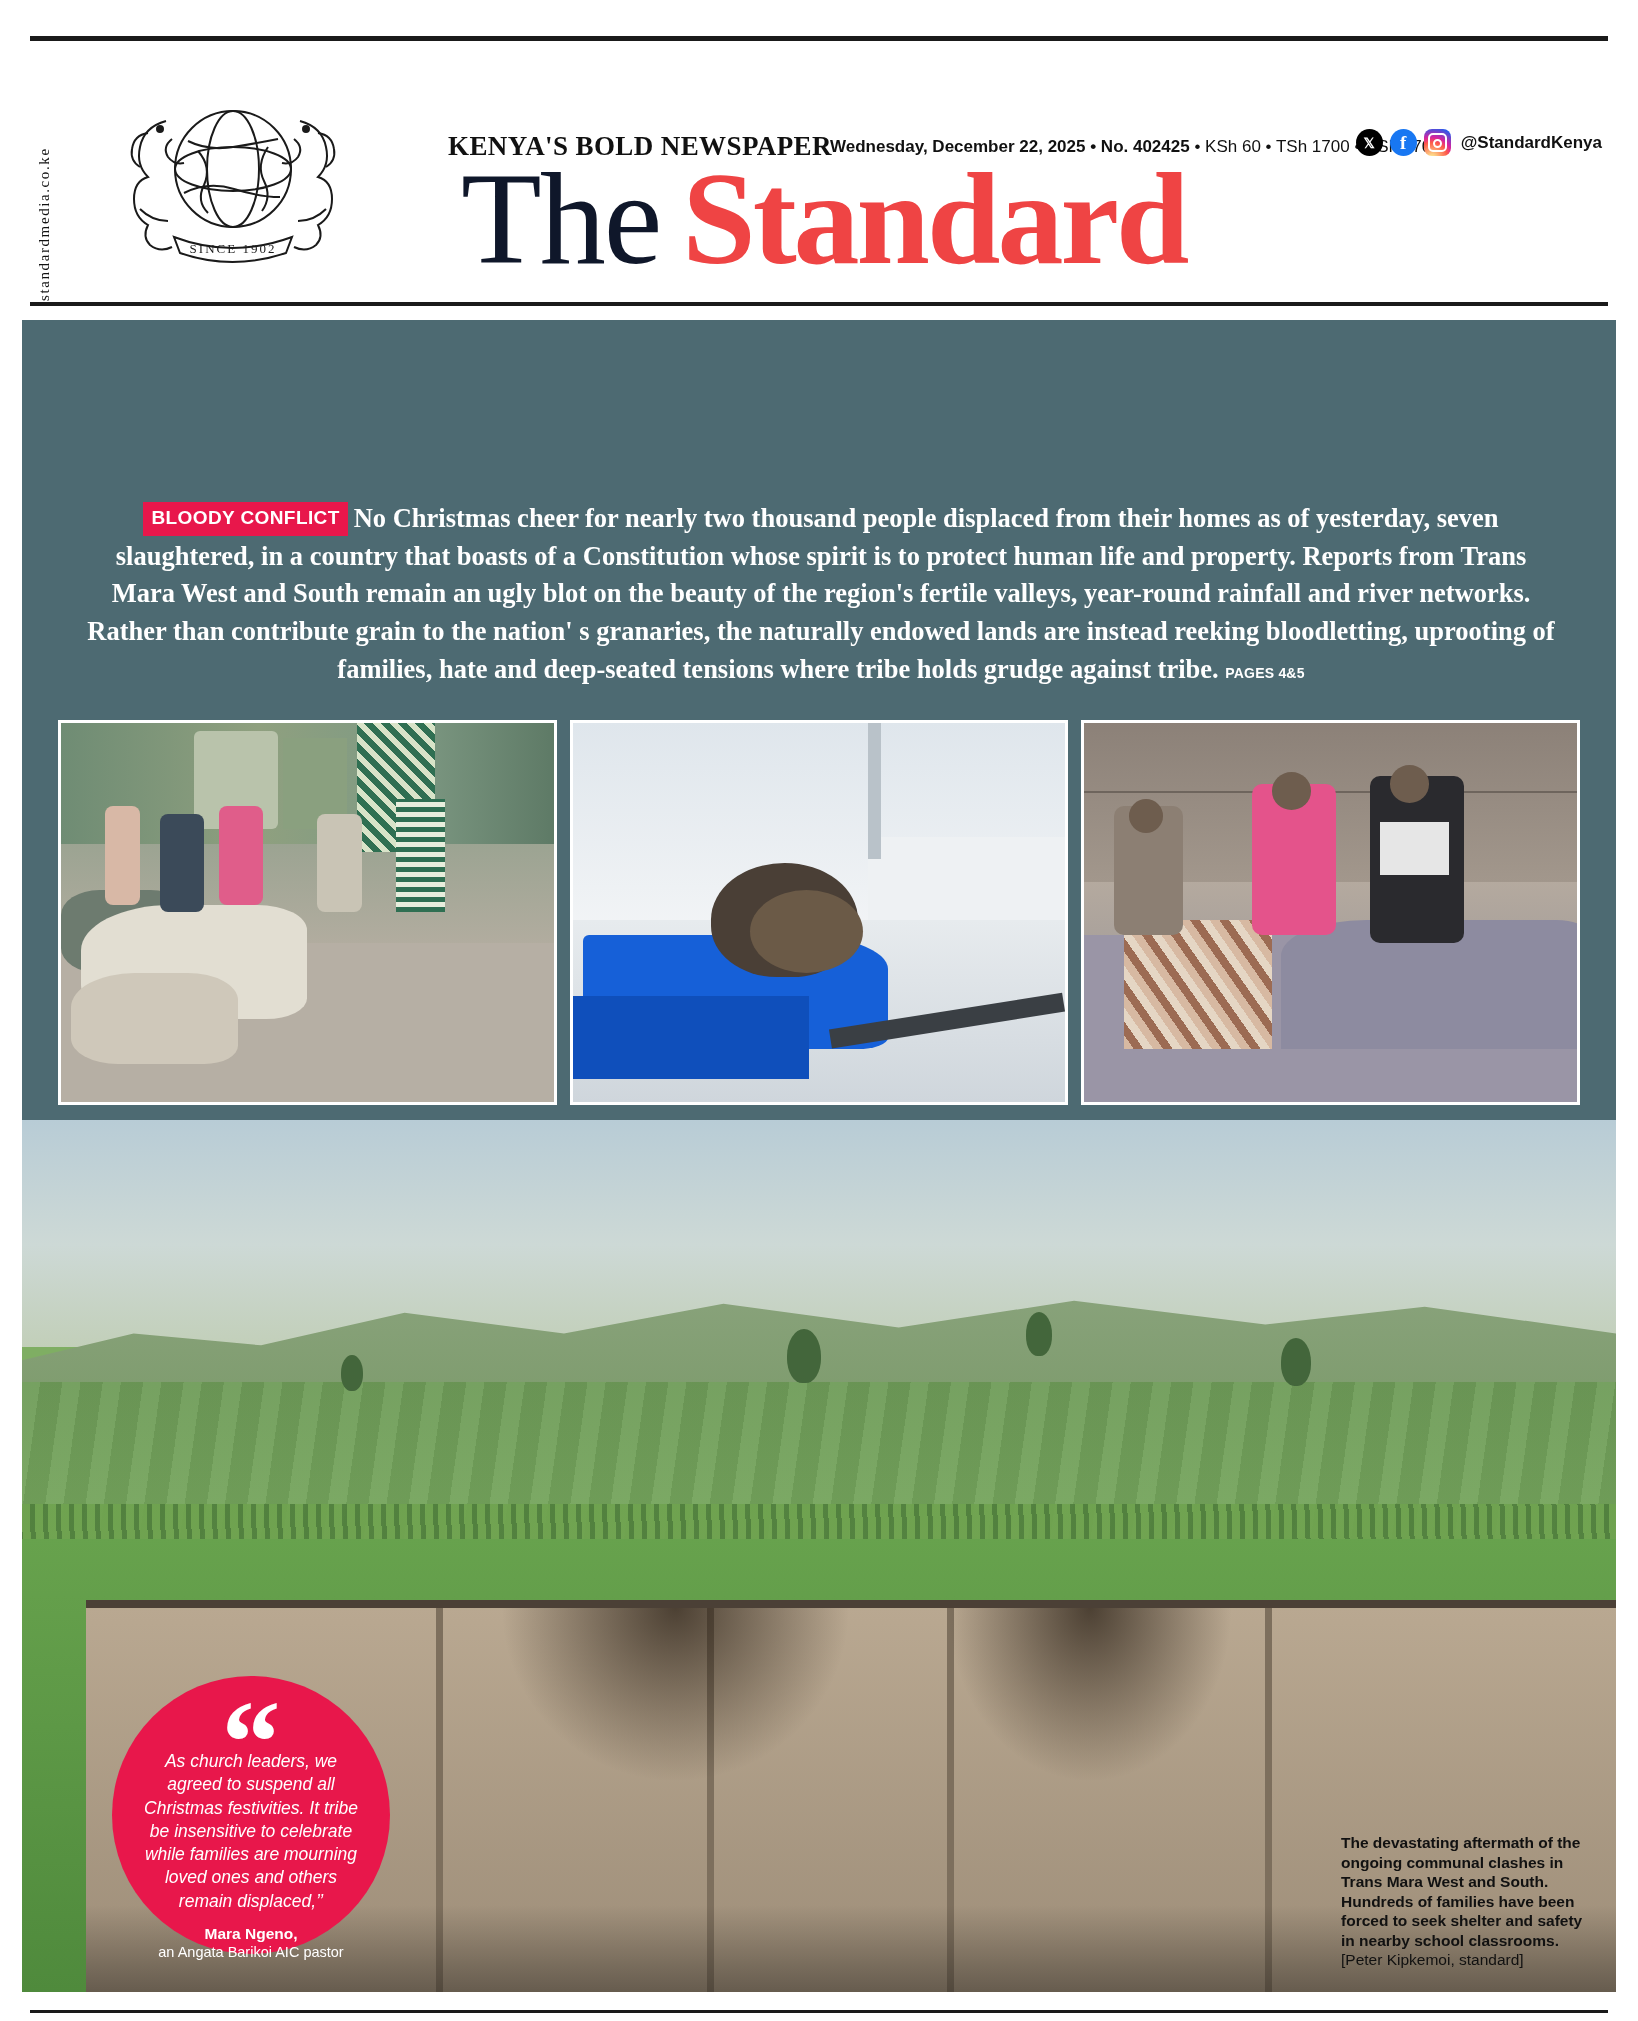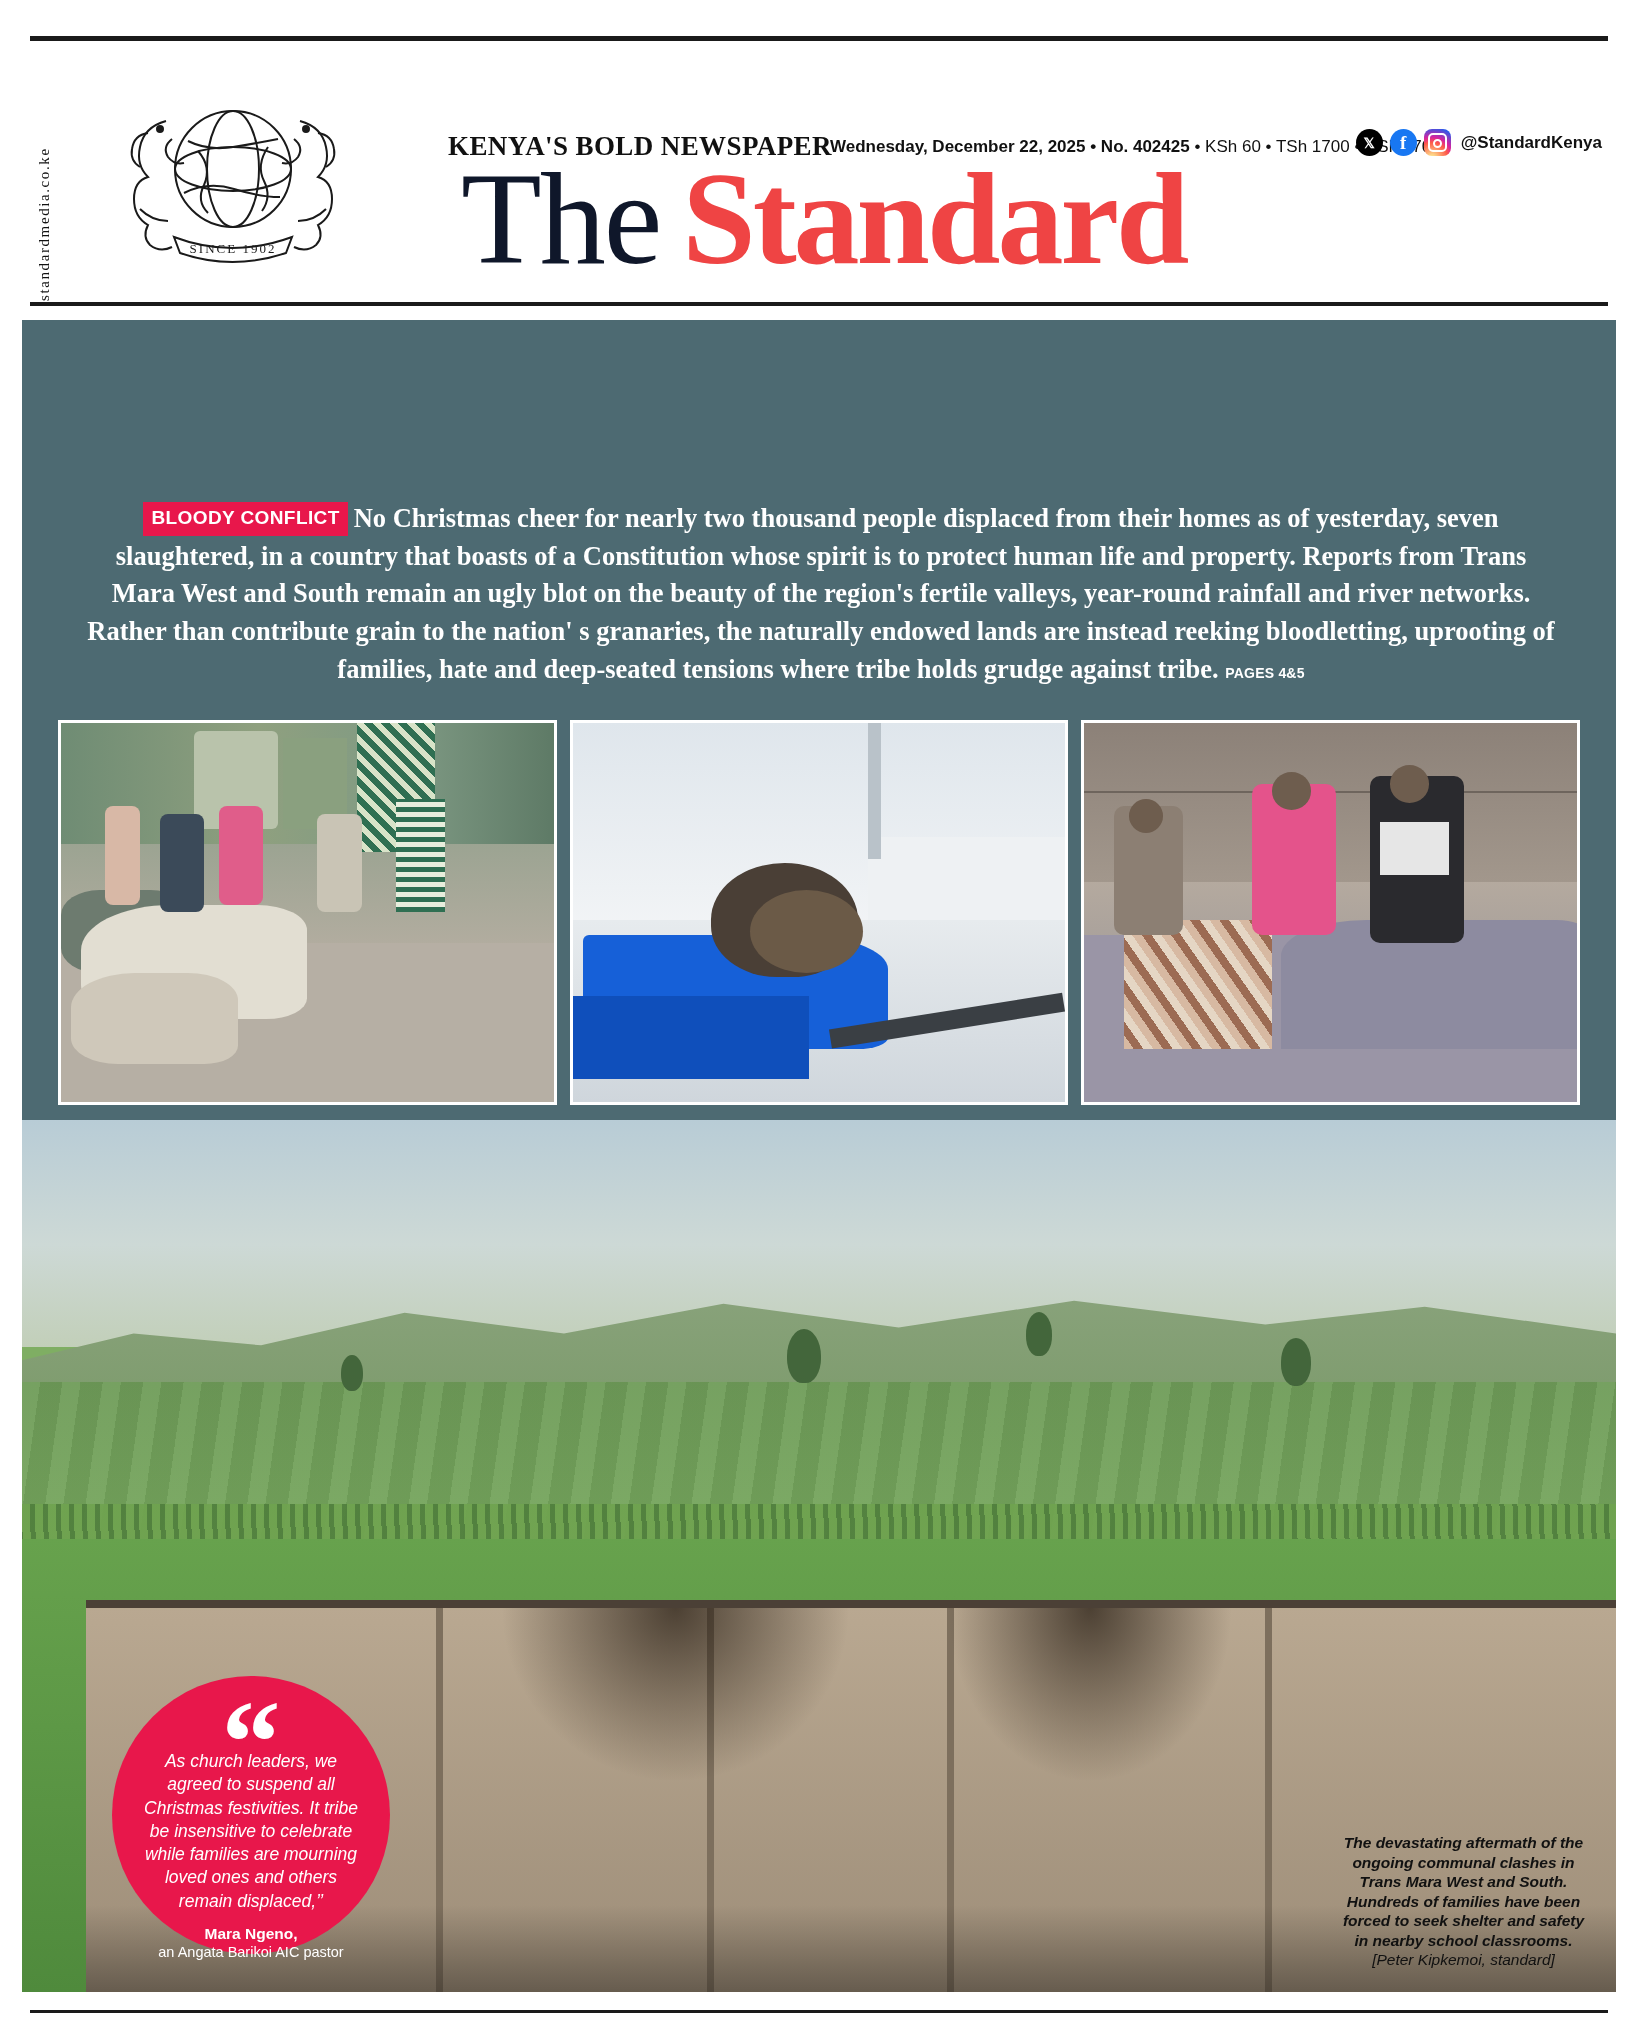--- a/index.html
+++ b/index.html
@@ -368,27 +368,26 @@
     color: #ffffff;
     line-height: 1.25;
   }
 
   
   .photo-caption {
     position: absolute;
     right: 30px;
     bottom: 22px;
     width: 245px;
-    text-align: center;
+    text-align: left;
     font-family: "Liberation Sans", sans-serif;
     font-weight: bold;
     font-size: 15.5px;
     line-height: 1.26;
     color: #111111;
-    font-style: italic;
   }
   .photo-caption .credit { font-weight: normal; }
 
   .bottom-rule {
     position: absolute;
     left: 30px;
     bottom: 8px;
     width: 1578px;
     height: 3px;
     background: #1a1a1a;

